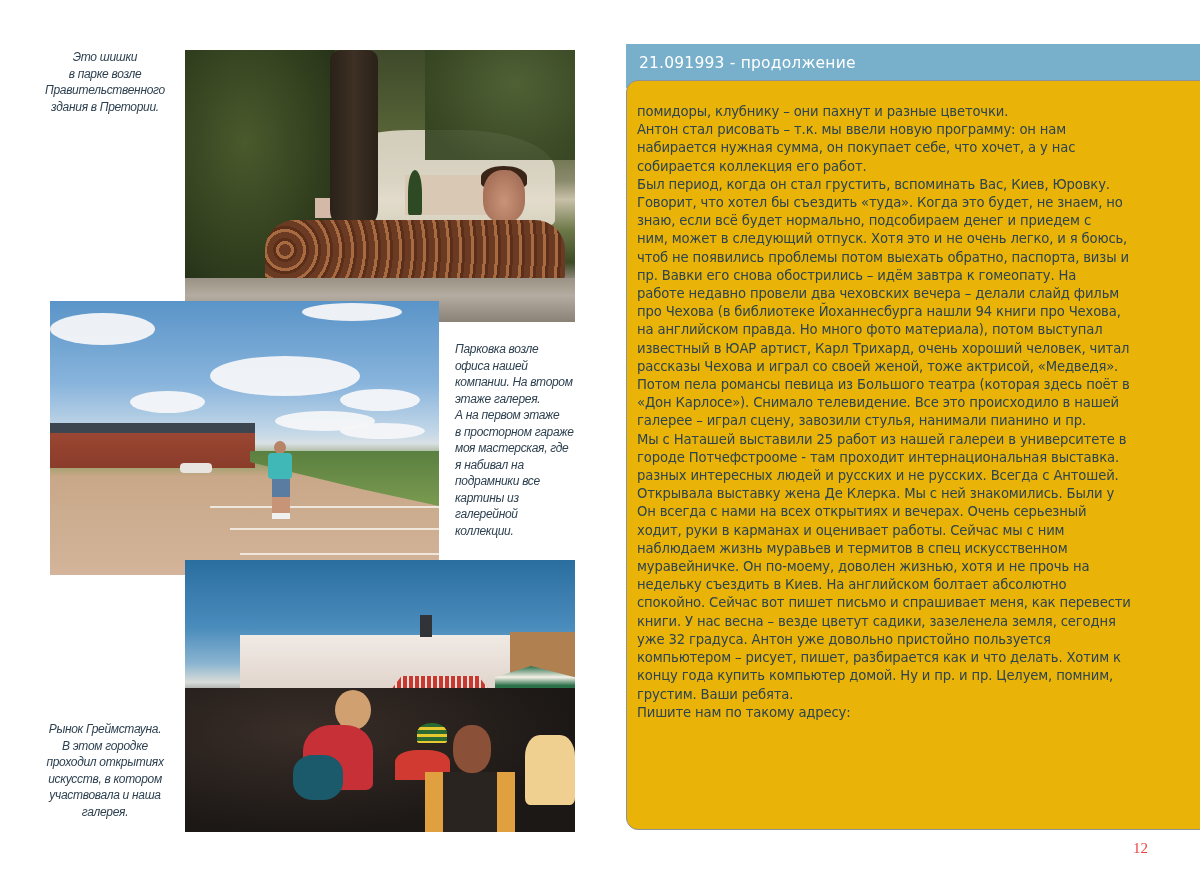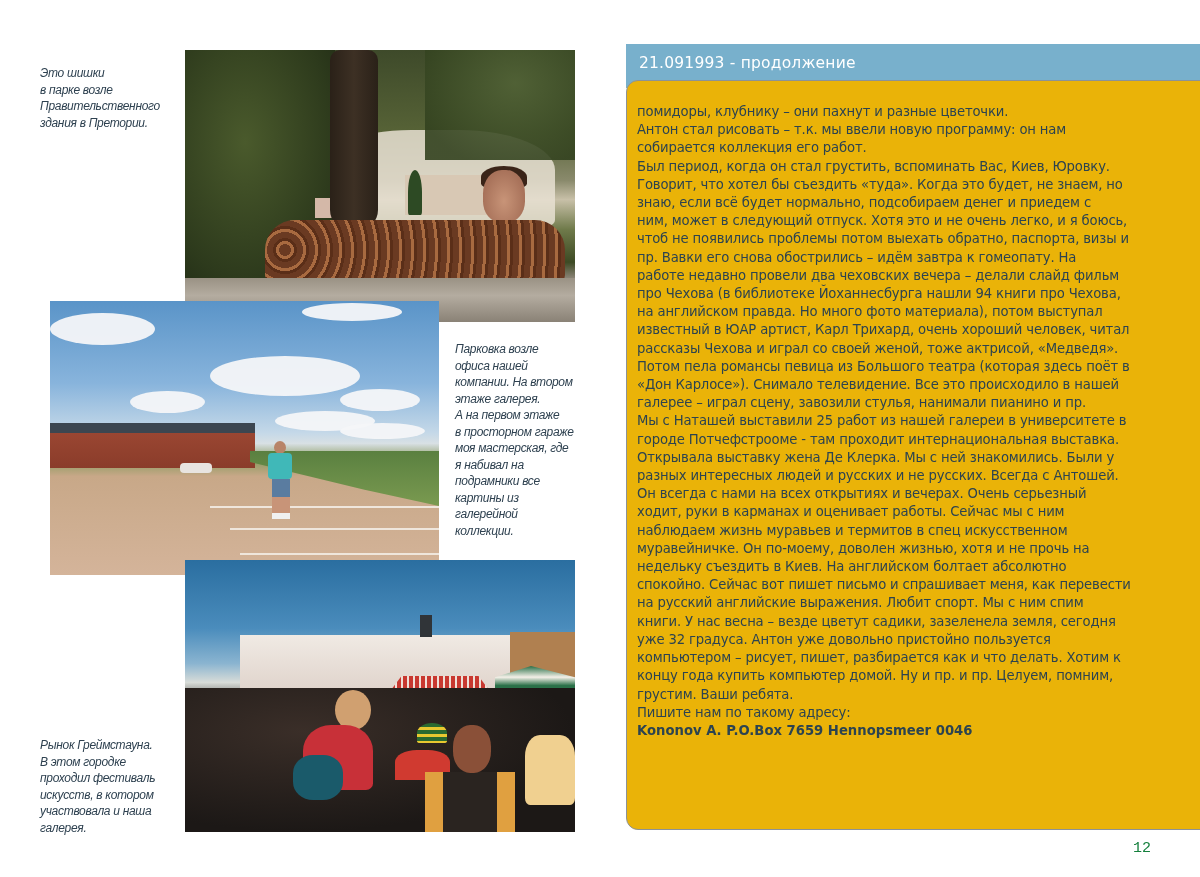--- a/index.html
+++ b/index.html
@@ -8,21 +8,21 @@
 
     .caption {
       position: absolute;
       font-family: "Liberation Sans", sans-serif;
       font-style: italic;
       font-size: 12px;
       line-height: 16.5px;
       color: #2e4150;
       letter-spacing: -0.3px;
     }
-    .caption.right { text-align: left; margin-top: 16px; }
+    .caption.right { text-align: center; }
     .caption.left { text-align: left; }
 
     .photo { position: absolute; overflow: hidden; }
 
     
     #photo-pinecones {
       left: 185px; top: 50px; width: 390px; height: 272px;
       background: linear-gradient(180deg, #3e4a2a 0%, #566236 30%, #8a8a6c 48%, #c8c0a8 55%, #6f7a4a 66%, #3d4a24 78%, #8c8578 84%, #a49c90 92%, #7a7064 100%);
     }
     #photo-pinecones .sky { position:absolute; left:130px; top:80px; width:240px; height:100px; background:#e8e0d2; opacity:.85; border-radius: 40% 40% 10% 10%; }
@@ -98,22 +98,22 @@
       font-size: 13.2px;
       line-height: 18.2px;
       color: #2c4350;
       letter-spacing: -0.15px;
     }
     #letter-text .line { display: block; white-space: nowrap; }
     #letter-text .addr { font-weight: bold; color: #2c4350; letter-spacing: 0px; }
 
     #page-number {
       position: absolute; left: 1133px; top: 840px;
-      font-family: Liberation Mono, monospace;
-      font-size: 15px; color: #15803d;
+      font-family: Liberation Serif, serif;
+      font-size: 15px; color: #ef4444;
     }
   </style>
 </head>
 <body>
 
 <div class="caption right" style="left:40px; top:49px; width:130px;">
   <span style="display:block">Это шишки</span>
   <span style="display:block">в парке возле</span>
   <span style="display:block">Правительственного</span>
   <span style="display:block">здания в Претории.</span>
@@ -180,64 +180,63 @@
   <div class="red-top"></div>
   <div class="beanie"></div>
   <div class="yellow"></div>
   <div class="boy-shirt"></div>
   <div class="boy-face"></div>
 </div>
 
 <div class="caption right" style="left:40px; top:721px; width:130px;">
   <span style="display:block">Рынок Греймстауна.</span>
   <span style="display:block">В этом городке</span>
-  <span style="display:block">проходил фестиваль</span>
+  <span style="display:block">проходил открытиях</span>
   <span style="display:block">искусств, в котором</span>
   <span style="display:block">участвовала и наша</span>
   <span style="display:block">галерея.</span>
 </div>
 
 <div id="letter-panel">
   <div id="letter-header">
     <span id="letter-title">21.091993 - продолжение</span>
   </div>
   <div id="letter-body">
     <div id="letter-text">
       <span class="line">помидоры, клубнику – они пахнут и разные цветочки.</span>
       <span class="line">Антон стал рисовать – т.к. мы ввели новую программу: он нам</span>
+      <span class="line">набирается нужная сумма, он покупает себе, что хочет, а у нас</span>
       <span class="line">собирается коллекция его работ.</span>
       <span class="line">Был период, когда он стал грустить, вспоминать Вас, Киев, Юровку.</span>
       <span class="line">Говорит, что хотел бы съездить «туда».  Когда это будет, не знаем, но</span>
       <span class="line">знаю, если всё будет нормально, подсобираем денег и приедем с</span>
       <span class="line">ним, может в следующий отпуск. Хотя это и не очень легко, и я боюсь,</span>
       <span class="line">чтоб не появились проблемы потом выехать обратно, паспорта, визы и</span>
       <span class="line">пр. Вавки его снова обострились – идём завтра к гомеопату. На</span>
       <span class="line">работе недавно провели два чеховских вечера – делали слайд фильм</span>
       <span class="line">про Чехова (в библиотеке Йоханнесбурга нашли 94 книги про Чехова,</span>
       <span class="line">на английском правда. Но много фото материала), потом выступал</span>
       <span class="line">известный в ЮАР артист, Карл Трихард, очень хороший человек, читал</span>
       <span class="line">рассказы Чехова и играл со своей женой, тоже актрисой, «Медведя».</span>
       <span class="line">Потом пела романсы певица из Большого театра (которая здесь поёт в</span>
       <span class="line">«Дон Карлосе»). Снимало телевидение. Все это происходило в нашей</span>
       <span class="line">галерее – играл сцену, завозили стулья, нанимали пианино и пр.</span>
       <span class="line">Мы с Наташей выставили 25 работ из нашей галереи в университете в</span>
       <span class="line">городе Потчефстрооме  - там проходит интернациональная выставка.</span>
+      <span class="line">разных интересных людей и русских и не русских. Всегда с Антошей.</span>
       <span class="line">Открывала выставку жена Де Клерка. Мы с ней знакомились. Были у</span>
-      <span class="line">разных интересных людей и русских и не русских. Всегда с Антошей.</span>
       <span class="line">Он всегда с нами на всех открытиях и вечерах. Очень серьезный</span>
       <span class="line">ходит, руки в карманах и оценивает работы. Сейчас мы с ним</span>
       <span class="line">наблюдаем жизнь муравьев и термитов в спец искусственном</span>
       <span class="line">муравейничке.  Он по-моему, доволен жизнью, хотя и не прочь на</span>
       <span class="line">недельку съездить в Киев.  На английском болтает абсолютно</span>
       <span class="line">спокойно. Сейчас вот пишет письмо и спрашивает меня, как перевести</span>
-      <span class="line">на русский английские выражения. Любит спорт. Мы с ним спим</span>
       <span class="line">книги.  У нас весна – везде цветут садики, зазеленела земля, сегодня</span>
       <span class="line">уже 32 градуса. Антон уже довольно пристойно пользуется</span>
       <span class="line">компьютером – рисует, пишет, разбирается как и что делать. Хотим к</span>
       <span class="line">концу года купить компьютер домой. Ну и пр. и пр. Целуем, помним,</span>
       <span class="line">грустим. Ваши ребята.</span>
       <span class="line">Пишите нам по такому адресу:</span>
-      <span class="line addr">Kononov A. P.O.Box 7659 Hennopsmeer 0046</span>
     </div>
   </div>
 </div>
 
 <div id="page-number">12</div>
 
 </body></html>

